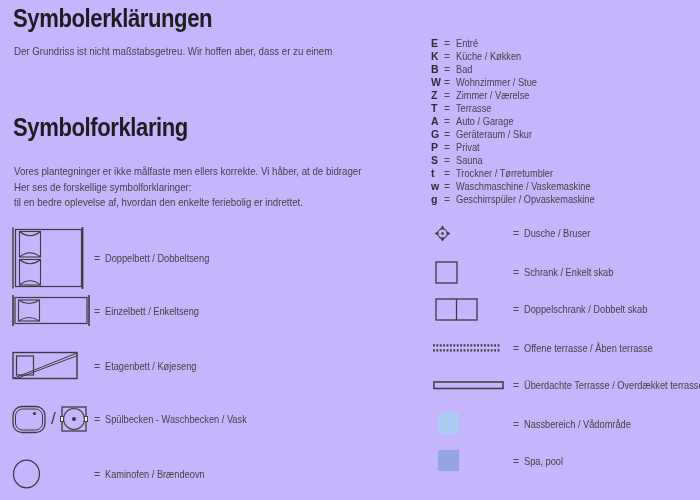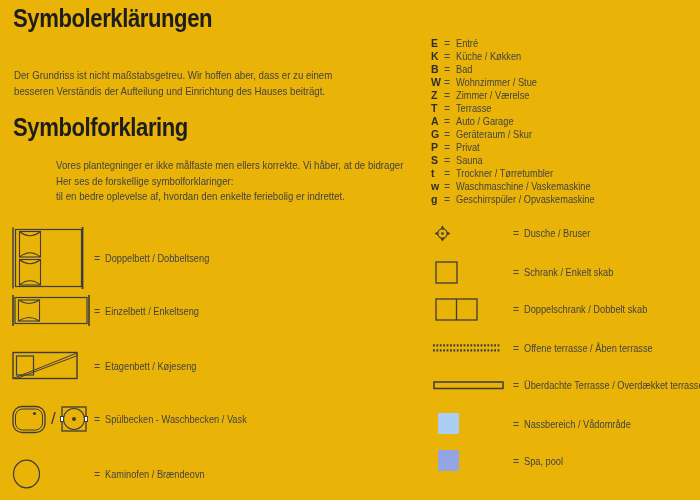--- a/index.html
+++ b/index.html
@@ -1,31 +1,31 @@
 <!DOCTYPE html>
 <html><head>
 <meta charset="utf-8">
 <style>
   html,body{margin:0;padding:0;background:#fff;}
   .page{
-    position:relative;width:700px;height:500px;background:#eab308;
+    position:relative;width:700px;height:500px;background:#c4b5fd;
     font-family:"Liberation Sans","DejaVu Sans",sans-serif;
     color:#3f3f3f;overflow:hidden;border-bottom:1px solid #e3e3e3;
   }
   .cond{display:inline-block;transform:scaleX(0.88);transform-origin:0 50%;white-space:nowrap;}
   .title{
     position:absolute;left:13px;margin:0;font-size:26px;font-weight:700;color:#1d1d1d;
     letter-spacing:-0.5px;
   }
   .title .cond{transform:scaleX(0.85);}
   .title-de{top:3px;}
   .title-dk{top:112px;}
   .para{position:absolute;left:14px;font-size:11px;line-height:15.5px;color:#434343;}
-  .para-de{top:44px;margin-top:24px;}
-  .para-dk{top:158px;margin-left:42px;}
+  .para-de{top:44px;}
+  .para-dk{top:164px;}
   .para div{height:15.5px;}
 
   
   .abbrev{position:absolute;left:431px;top:37px;font-size:10.5px;}
   .ab-row{display:flex;align-items:center;height:13px;line-height:13px;}
   .ab-key{width:13px;font-weight:700;color:#2e2e2e;flex:0 0 13px;}
   .ab-eq{width:12px;flex:0 0 12px;color:#4a4a4a;}
   .ab-label{color:#434343;}
 
   
@@ -38,21 +38,20 @@
   .stroke{stroke:#3c3c3c;fill:none;}
 </style>
 </head>
 <body>
 
 <div class="page">
 
   <h1 class="title title-de"><span class="cond">Symbolerklärungen</span></h1>
   <div class="para para-de">
     <div><span class="cond">Der Grundriss ist nicht maßstabsgetreu. Wir hoffen aber, dass er zu einem</span></div>
-    <div><span class="cond">besseren Verständis der Aufteilung und Einrichtung des Hauses beiträgt.</span></div>
   </div>
 
   <h1 class="title title-dk"><span class="cond">Symbolforklaring</span></h1>
   <div class="para para-dk">
     <div><span class="cond">Vores plantegninger er ikke målfaste men ellers korrekte. Vi håber, at de bidrager</span></div>
     <div><span class="cond">Her ses de forskellige symbolforklaringer:</span></div>
     <div><span class="cond">til en bedre oplevelse af, hvordan den enkelte feriebolig er indrettet.</span></div>
   </div>
 
   <div class="abbrev">

